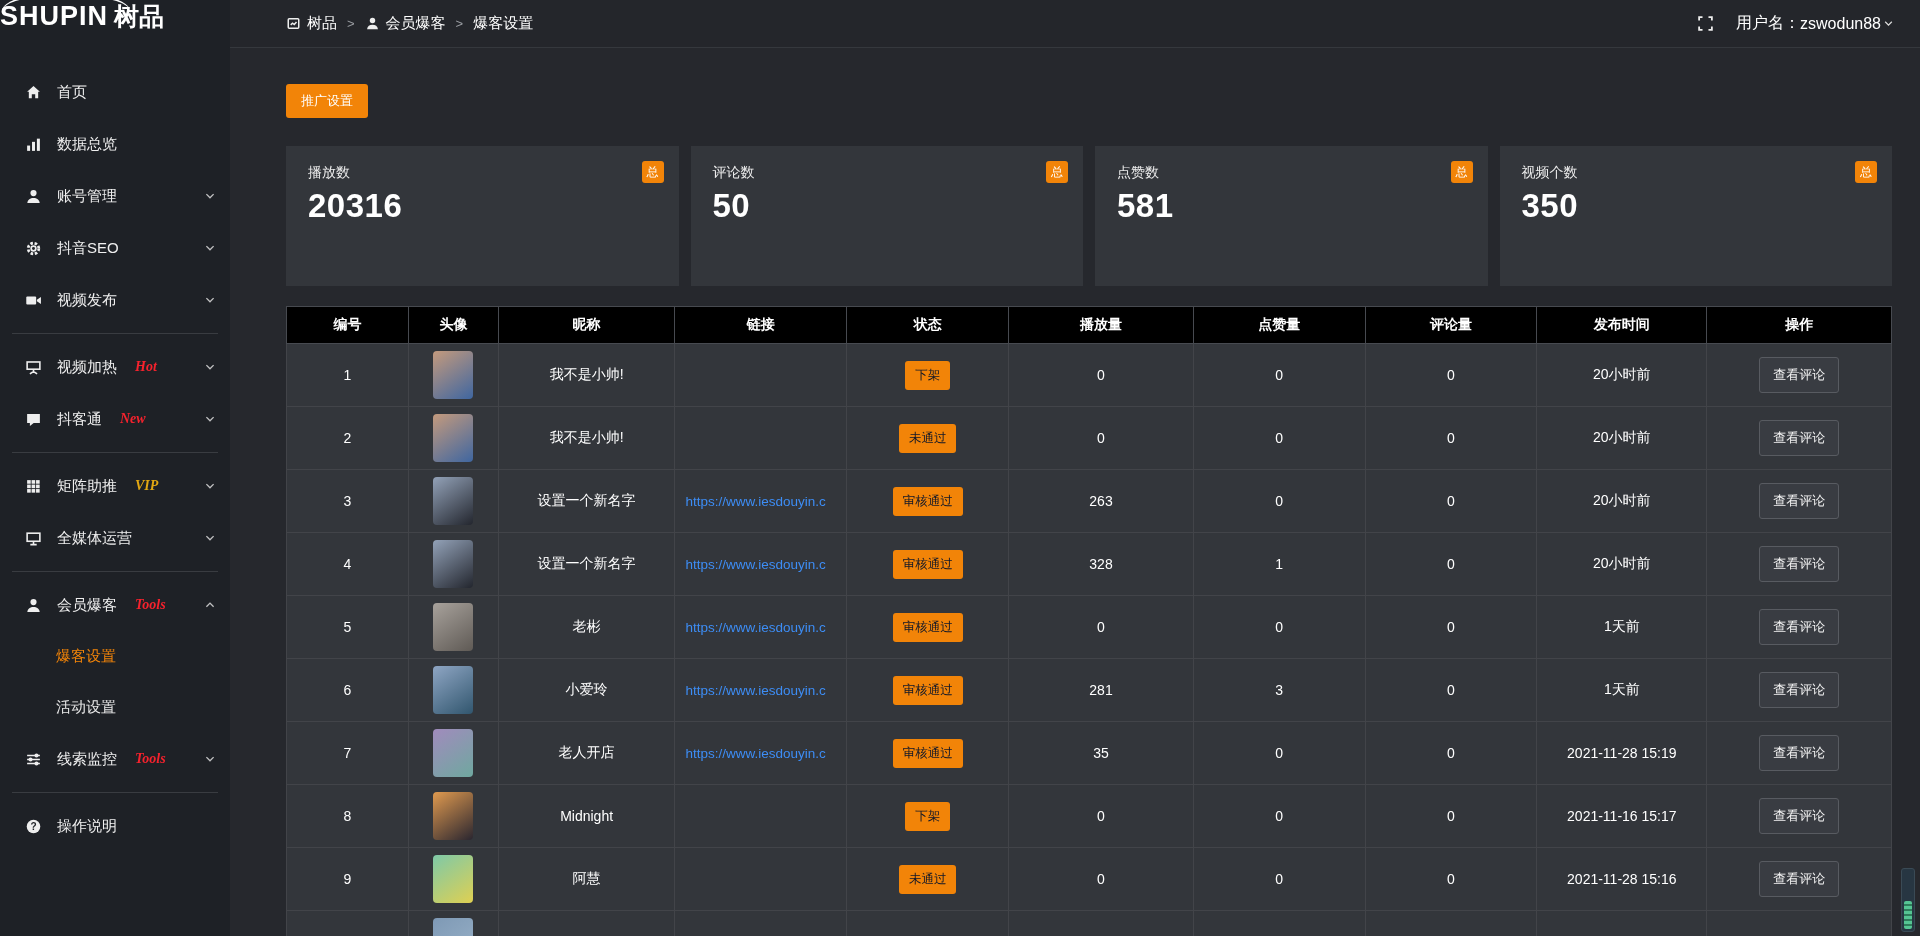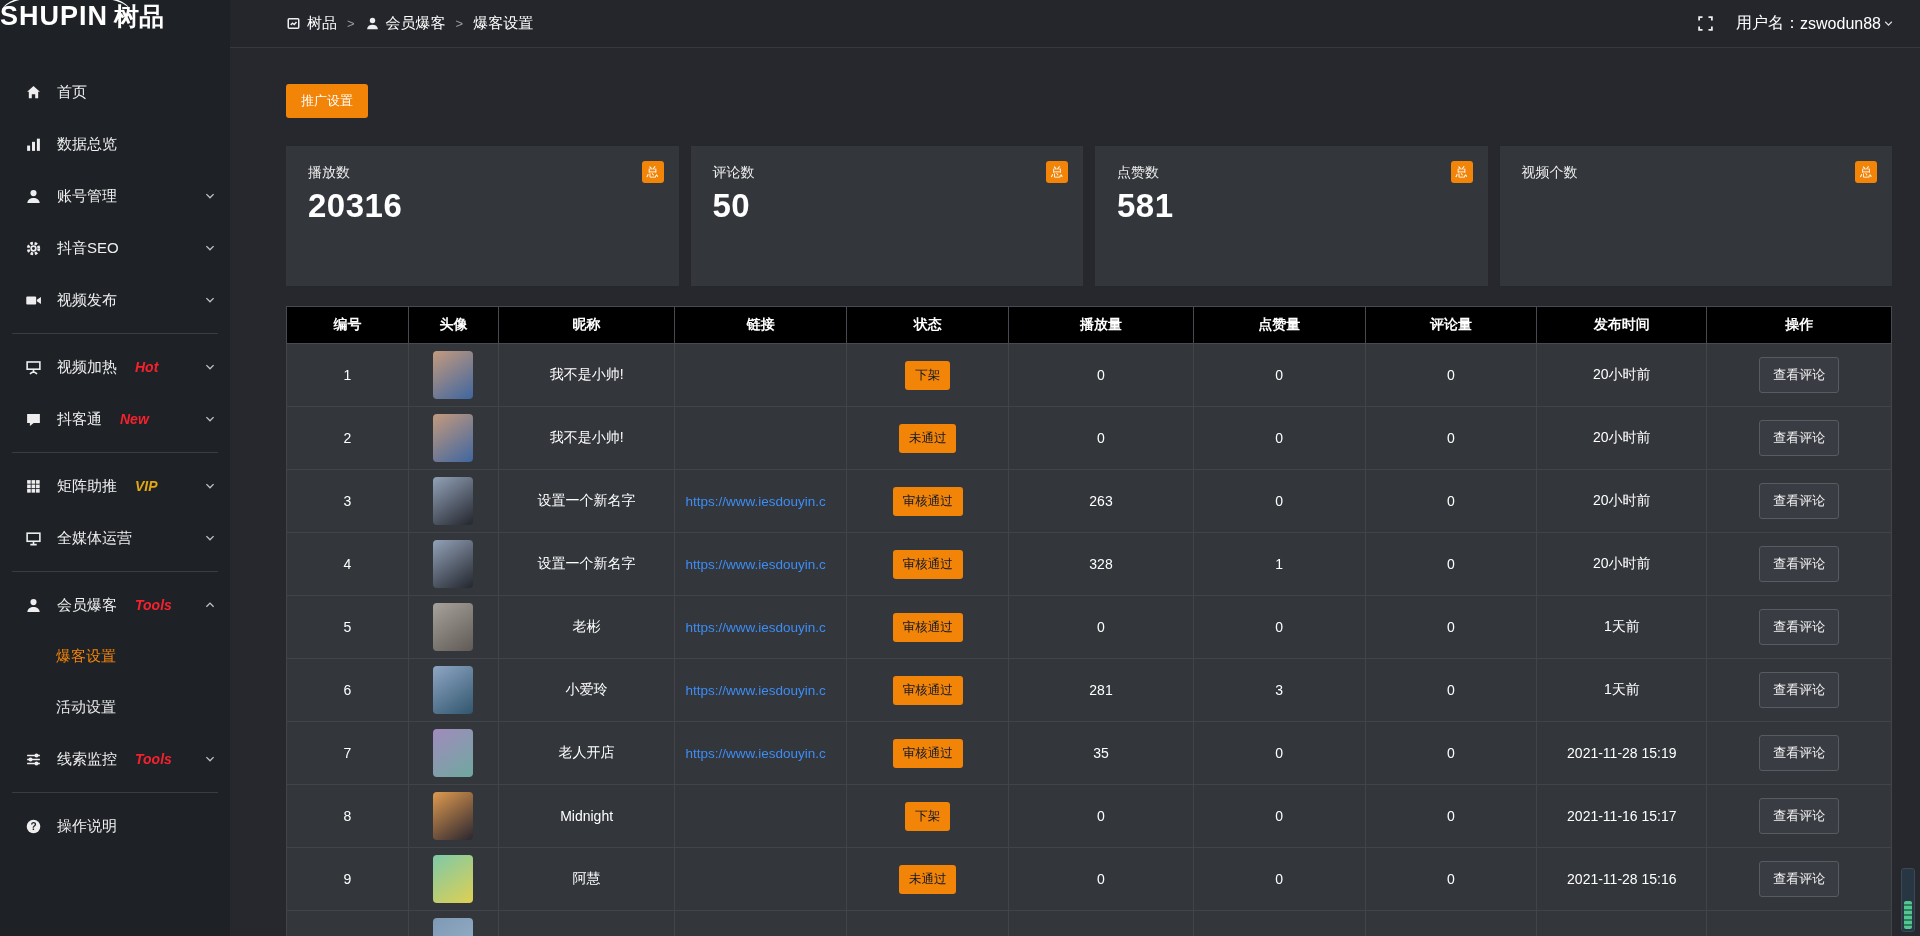--- a/index.html
+++ b/index.html
@@ -14,21 +14,21 @@
   .logo-inner { position:relative; display:flex; align-items:baseline; gap:6px; }
   .logo-en { font-size:27px; font-weight:800; letter-spacing:1px; transform:scaleY(1.05); }
   .logo-cn { font-size:25px; font-weight:800; }
   .logo-inner::before { content:""; position:absolute; top:-8px; left:2px; width:128px; height:16px;
     border-top:3.5px solid #fff; border-radius:50% 50% 0 0 / 100% 100% 0 0; }
   .menu { padding-top:8px; }
   .menu-item { height:52px; display:flex; align-items:center; padding:0 14px 0 24px; cursor:pointer; }
   .menu-icon { width:18px; height:18px; margin-right:15px; display:flex; align-items:center; justify-content:center; flex-shrink:0; }
   .menu-icon svg { width:17px; height:17px; }
   .menu-label { font-size:15px; color:#efefef; white-space:nowrap; }
-  .menu-tag { font-size:14px; font-weight:bold; font-style:italic; margin-left:18px; }
+  .menu-tag { font-size:14px; font-weight:bold; font-style:italic; margin-left:18px;font-family:Liberation Serif, serif; }
   .menu-chevron { margin-left:auto; opacity:.85; display:flex; }
   .menu-chevron svg { width:12px; height:12px; }
   .submenu-item { height:51px; display:flex; align-items:center; padding-left:56px; font-size:15px; color:#e8e8e8; cursor:pointer; }
   .submenu-item.active { color:#f28408; }
   .divider { border-top:1px solid #393c41; margin:7px 12px; }
   
   .main { flex:1; display:flex; flex-direction:column; min-width:0; }
   .topbar { height:48px; flex-shrink:0; display:flex; align-items:center; padding:0 26px 0 56px;
     background:#24262b; border-bottom:1px solid #35383d; }
   .crumbs { display:flex; align-items:center; gap:10px; }
@@ -341,20 +341,21 @@
         <div class="card-value">50</div>
         <div class="card-badge">总</div>
       </div>
       <div class="card">
         <div class="card-label">点赞数</div>
         <div class="card-value">581</div>
         <div class="card-badge">总</div>
       </div>
       <div class="card">
         <div class="card-label">视频个数</div>
+        <div class="card-value">350</div>
         <div class="card-badge">总</div>
       </div>
     </div>
 
     <div class="table-wrap">
       <table id="data-table">
           <colgroup>
             <col style="width: 7.6%;">
             <col style="width: 5.6%;">
             <col style="width: 11%;">

